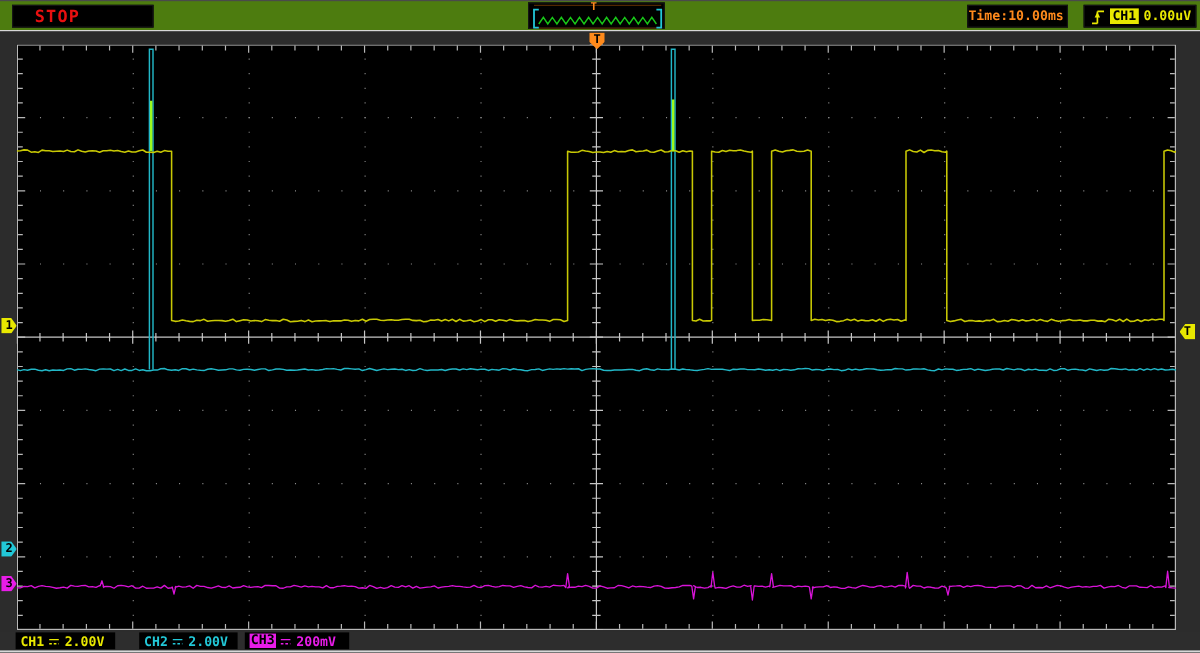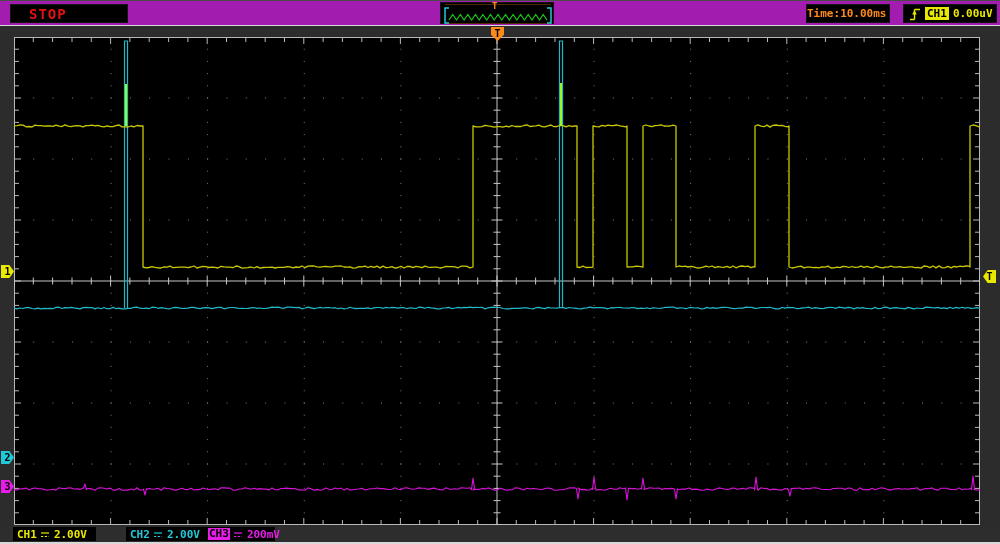--- a/index.html
+++ b/index.html
@@ -1,20 +1,20 @@
 <!DOCTYPE html>
 <html><head>
 <meta charset="utf-8">
 <style>
   html,body{margin:0;padding:0;background:#1a1a1a;}
   .screen{position:relative;width:1000px;height:544px;background:#2c2c2c;
           font-family:"DejaVu Sans Mono","Liberation Mono",monospace;overflow:hidden;}
 
   
-  .topbar{position:absolute;left:0;top:0;width:1000px;height:24px;background:#a21caf;
+  .topbar{position:absolute;left:0;top:0;width:1000px;height:24px;background:#4d7c0f;
           border-top:1px solid #4a4a4a;border-bottom:2px solid #d8d8d8;}
   .tbox{position:absolute;background:#000;border:1px solid #151515;box-sizing:border-box;}
   .stop{left:10px;top:3px;width:118px;height:19px;color:#e81010;font-weight:bold;
         font-size:14px;line-height:18px;padding-left:18px;letter-spacing:1px;}
   .preview{left:440px;top:1px;width:114px;height:22px;background:#000;}
   .preview .ptrig{position:absolute;left:51px;top:-2px;font-size:9px;font-weight:bold;color:#ff8a1c;}
   .timebox{left:806px;top:3px;width:84px;height:19px;color:#ff8a1c;font-size:11px;
            font-weight:bold;line-height:18px;}
   .trigbox{left:903px;top:3px;width:94px;height:19px;display:flex;align-items:center;
            gap:4px;padding-left:5px;box-sizing:border-box;}
@@ -33,22 +33,22 @@
   .pt-down {clip-path:polygon(0 0,100% 0,100% 55%,50% 100%,0 55%);}
   .m-yellow{background:#e8e800;} .m-cyan{background:#22c8d8;}
   .m-mag{background:#e81ce8;}   .m-orange{background:#ff8a1c;}
 
   
   .bottombar{position:absolute;left:0;top:526px;width:1000px;height:16px;background:#2d2d2d;
              border-bottom:2px solid #d8d8d8;}
   .readout{position:absolute;top:1px;height:14px;background:#000;display:flex;align-items:center;
            gap:3px;font-size:11px;font-weight:bold;padding:0 4px;box-sizing:border-box;}
   .r1{left:13px;width:83px;color:#e8e800;}
-  .r2{left:126px;width:82px;color:#22c8d8;}
-  .r3{left:204px;width:71px;color:#e81ce8;text-align:right;}
+  .r2{left:116px;width:82px;color:#22c8d8;}
+  .r3{left:204px;width:87px;color:#e81ce8;text-align:right;}
   .chip3{background:#e81ce8;color:#000;padding:0 1px;line-height:12px;}
   .coup{flex:0 0 auto;}
 </style>
 </head>
 <body>
 
 <div class="screen">
 
   <div class="topbar">
     <div class="tbox stop">STOP</div>

